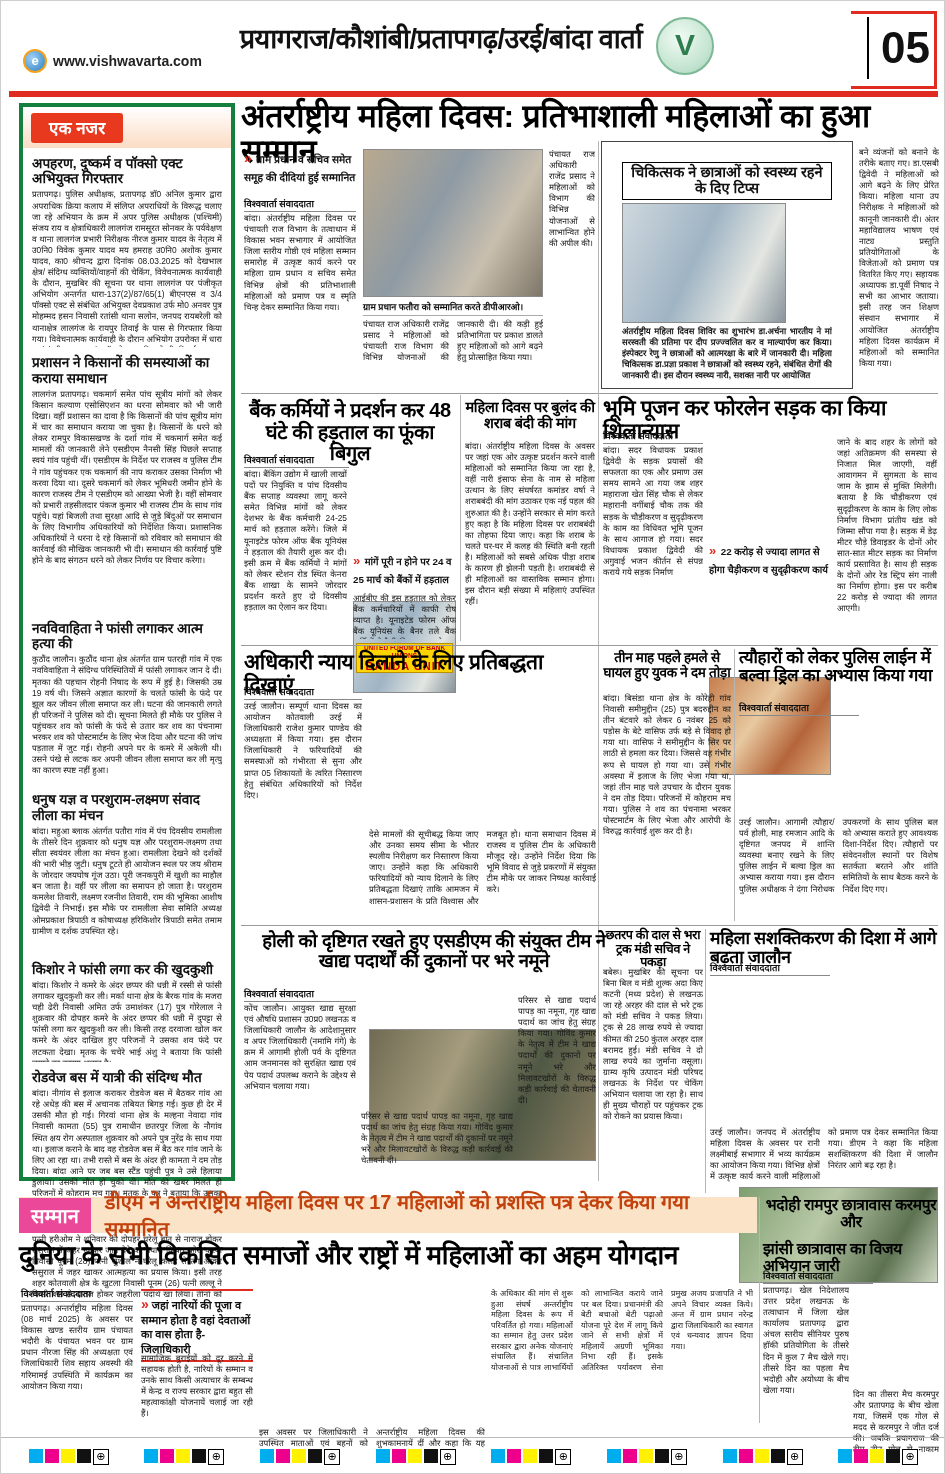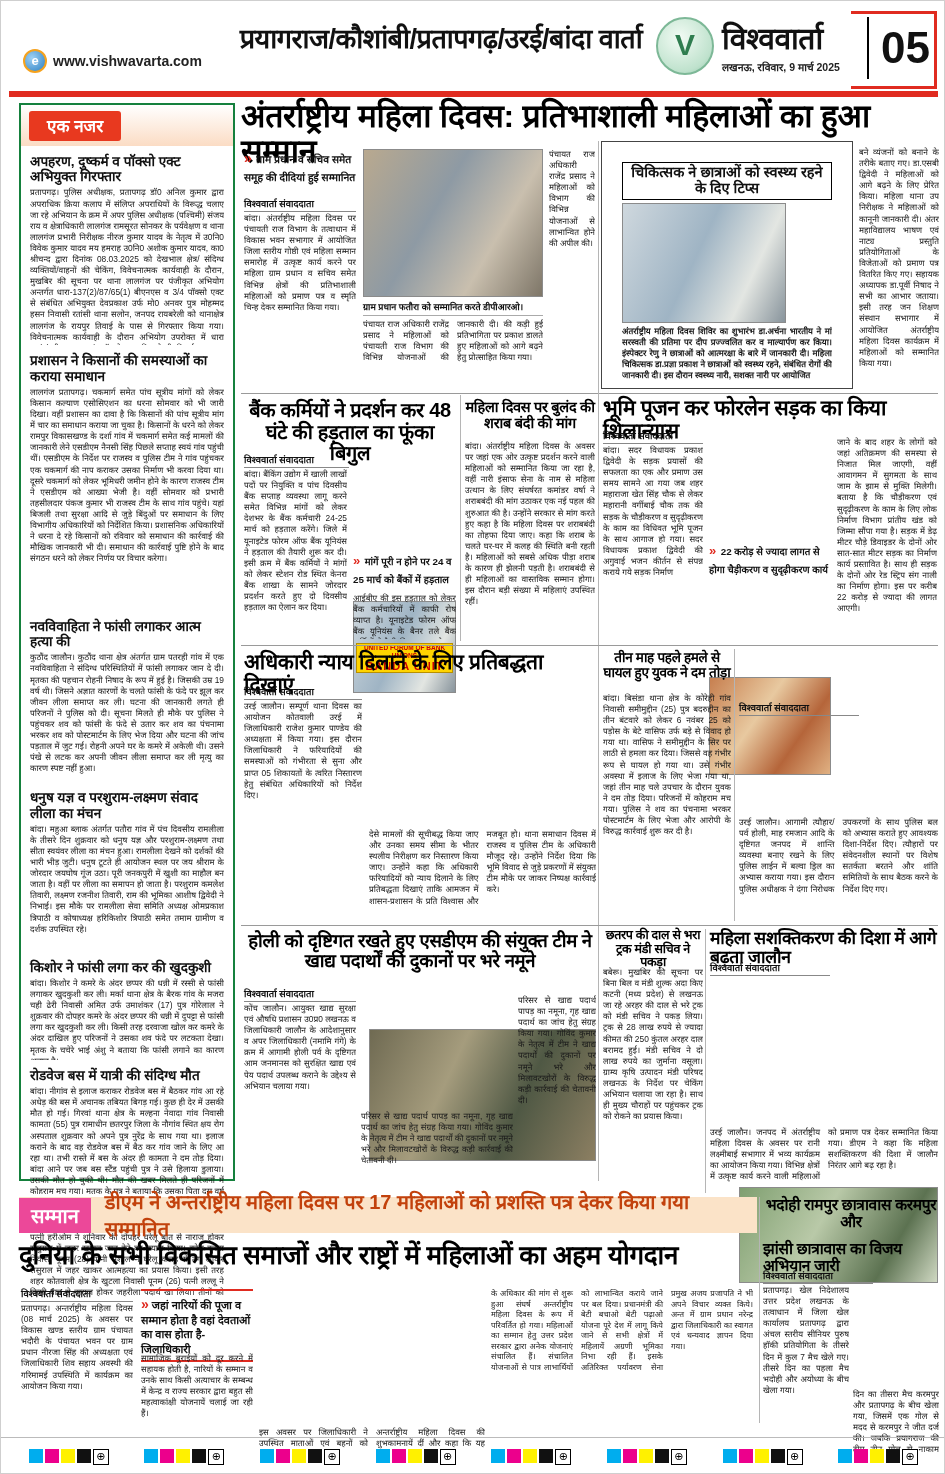--- a/index.html
+++ b/index.html
@@ -28,21 +28,21 @@
   .globe{width:20px;height:20px;border-radius:50%;background:radial-gradient(circle at 35% 35%,#9fd1f5,#2a7fc2);
          border:2px solid #f6a21d;color:#fff;font-size:13px;font-weight:bold;text-align:center;line-height:19px;}
   .brand-logo{width:54px;height:54px;border-radius:50%;background:radial-gradient(circle at 40% 35%,#f2fbf4,#bfe2cd 70%,#8cc3a6);
               border:2px solid #7db897;color:#2f7d4f;font-size:30px;font-weight:bold;text-align:center;line-height:52px;}
   .brand{font-size:30px;font-weight:bold;letter-spacing:-0.5px;}
   .edition{font-size:10.5px;font-weight:bold;color:#222;margin-top:2px;}
   .pnum-frame{border:3px solid #e02b20;border-left:none;}
   .pnum{font-size:44px;font-weight:bold;border-left:2px solid #000;padding-left:12px;line-height:62px;}
   .header-rule{background:#e02b20;}
   
-  .en-box{border:2px solid #15803d;padding:6px 9px;}
+  .en-box{border:4px solid #15803d;padding:6px 9px;}
   .en-strip{background:linear-gradient(#fff,#fbdcc4);margin:-6px -9px 2px;padding:6px 8px 5px;}
   .en-label{display:inline-block;background:#e8391f;color:#fff;font-weight:bold;font-size:17px;padding:3px 18px 4px;border-radius:3px;}
   .en-h{font-size:13.6px;font-weight:bold;line-height:1.12;margin:8px 0 3px;}
   
   .tips-box{border:1px solid #444;padding:20px;}
   .tips-h{border:1px solid #000;padding:2px 3px;font-size:14.5px;font-weight:bold;line-height:1.1;text-align:center;}
   
   .banner{position:absolute;left:2%;right:2%;top:46%;background:#ffd400;border:1px solid #b99000;text-align:center;color:#c00;font-weight:bold;}
   .banner .l1{font-size:6.5px;line-height:1.2;}
   .banner .l2{font-size:11px;line-height:1.1;letter-spacing:1px;}
@@ -63,24 +63,20 @@
 
 <div class="page">
 
   <div class="abs site" style="left:22px;top:48px;">
     <span class="globe">e</span>
     <span>www.vishwavarta.com</span>
   </div>
   <div class="abs regions" style="left:225px;top:18px;width:430px;">प्रयागराज/कौशांबी/प्रतापगढ़/उरई/बांदा वार्ता</div>
   <div class="abs" style="left:655px;top:16px;display:flex;gap:8px;">
     <div class="brand-logo">V</div>
-    <div>
-      <div class="brand">विश्ववार्ता</div>
-      <div class="edition">लखनऊ,  रविवार, 9 मार्च 2025</div>
-    </div>
   </div>
   <div class="abs pnum-frame" style="left:850px;top:10px;width:86px;height:78px;"></div>
   <div class="abs pnum" style="left:866px;top:16px;height:62px;">05</div>
   <div class="abs header-rule" style="left:8px;top:90px;width:929px;height:6px;"></div>
 
   <div class="abs en-box" style="left:18px;top:102px;width:216px;height:1078px;">
     <div class="en-strip">
       <span class="en-label">एक नजर</span>
     </div>
     <div class="en-h">अपहरण, दुष्कर्म व पॉक्सो एक्ट अभियुक्त गिरफ्तार</div>
@@ -161,27 +157,28 @@
   <div class="abs byline" style="left:243px;top:684px;width:118px;">विश्ववार्ता संवाददाता</div>
   <div class="abs body-txt" style="left:243px;top:700px;width:118px;height:134px;">उरई जालौन। सम्पूर्ण थाना दिवस का आयोजन कोतवाली उरई में जिलाधिकारी राजेश कुमार पाण्डेय की अध्यक्षता में किया गया। इस दौरान जिलाधिकारी ने फरियादियों की समस्याओं को गंभीरता से सुना और प्राप्त 05 शिकायतों के त्वरित निस्तारण हेतु संबंधित अधिकारियों को निर्देश दिए।</div>
   <div class="abs photo p4" style="left:368px;top:690px;width:227px;height:132px;"></div>
   <div class="abs body-txt two-col" style="left:368px;top:828px;width:227px;height:92px;">देसे मामलों की सूचीबद्ध किया जाए और उनका समय सीमा के भीतर स्थलीय निरीक्षण कर निस्तारण किया जाए। उन्होंने कहा कि अधिकारी फरियादियों को न्याय दिलाने के लिए प्रतिबद्धता दिखाएं ताकि आमजन में शासन-प्रशासन के प्रति विश्वास और मजबूत हो। थाना समाधान दिवस में राजस्व व पुलिस टीम के अधिकारी मौजूद रहे। उन्होंने निर्देश दिया कि भूमि विवाद से जुड़े प्रकरणों में संयुक्त टीम मौके पर जाकर निष्पक्ष कार्रवाई करे।</div>
 
   <div class="abs hl" style="left:602px;top:650px;width:128px;font-size:13.5px;text-align:center;">तीन माह पहले हमले से घायल हुए युवक ने दम तोड़ा</div>
   <div class="abs body-txt" style="left:602px;top:692px;width:128px;height:228px;">बांदा। बिसंडा थाना क्षेत्र के कोरेही गांव निवासी समीमुद्दीन (25) पुत्र बदरुद्दीन का तीन बंटवारे को लेकर 6 नवंबर 25 को पड़ोस के बेटे वासिफ उर्फ बड़े से विवाद हो गया था। वासिफ ने समीमुद्दीन के सिर पर लाठी से हमला कर दिया। जिससे वह गंभीर रूप से घायल हो गया था। उसे गंभीर अवस्था में इलाज के लिए भेजा गया था, जहां तीन माह चले उपचार के दौरान युवक ने दम तोड़ दिया। परिजनों में कोहराम मच गया। पुलिस ने शव का पंचनामा भरकर पोस्टमार्टम के लिए भेजा और आरोपी के विरुद्ध कार्रवाई शुरू कर दी है।</div>
 
   <div class="abs vrule" style="left:733px;top:648px;height:272px;"></div>
 
+  <div class="abs hl" style="left:738px;top:648px;width:200px;font-size:17px;">त्यौहारों को लेकर पुलिस लाईन में बल्वा ड्रिल का अभ्यास किया गया</div>
   <div class="abs byline" style="left:738px;top:700px;width:120px;">विश्ववार्ता संवाददाता</div>
   <div class="abs photo p5" style="left:738px;top:716px;width:199px;height:96px;"></div>
   <div class="abs body-txt two-col" style="left:738px;top:816px;width:199px;height:104px;">उरई जालौन। आगामी त्यौहार/पर्व होली, माह रमजान आदि के दृष्टिगत जनपद में शान्ति व्यवस्था बनाए रखने के लिए पुलिस लाईन में बल्वा ड्रिल का अभ्यास कराया गया। इस दौरान पुलिस अधीक्षक ने दंगा निरोधक उपकरणों के साथ पुलिस बल को अभ्यास कराते हुए आवश्यक दिशा-निर्देश दिए। त्यौहारों पर संवेदनशील स्थानों पर विशेष सतर्कता बरतने और शांति समितियों के साथ बैठक करने के निर्देश दिए गए।</div>
 
   <div class="abs hrule" style="left:240px;top:924px;width:697px;"></div>
 
-  <div class="abs hl" style="left:243px;top:930px;width:352px;font-size:18.5px;text-align:center;">होली को दृष्टिगत रखते हुए एसडीएम की संयुक्त टीम ने खाद्य पदार्थों की दुकानों पर भरे नमूने</div>
+  <div class="abs hl" style="left:257px;top:930px;width:352px;font-size:18.5px;text-align:center;">होली को दृष्टिगत रखते हुए एसडीएम की संयुक्त टीम ने खाद्य पदार्थों की दुकानों पर भरे नमूने</div>
   <div class="abs byline" style="left:243px;top:986px;width:112px;">विश्ववार्ता संवाददाता</div>
   <div class="abs body-txt" style="left:243px;top:1002px;width:112px;height:190px;">कोंच जालौन। आयुक्त खाद्य सुरक्षा एवं औषधि प्रशासन उ0प्र0 लखनऊ व जिलाधिकारी जालौन के आदेशानुसार व अपर जिलाधिकारी (नमामि गंगे) के क्रम में आगामी होली पर्व के दृष्टिगत आम जनमानस को सुरक्षित खाद्य एवं पेय पदार्थ उपलब्ध कराने के उद्देश्य से अभियान चलाया गया।</div>
 
   <div class="abs body-txt" style="left:360px;top:1110px;width:152px;height:82px;">परिसर से खाद्य पदार्थ पापड़ का नमूना, गृह खाद्य पदार्थ का जांच हेतु संग्रह किया गया। गोविंद कुमार के नेतृत्व में टीम ने खाद्य पदार्थों की दुकानों पर नमूने भरे और मिलावटखोरों के विरुद्ध कड़ी कार्रवाई की चेतावनी दी।</div>
   <div class="abs body-txt" style="left:517px;top:994px;width:78px;height:198px;">परिसर से खाद्य पदार्थ पापड़ का नमूना, गृह खाद्य पदार्थ का जांच हेतु संग्रह किया गया। गोविंद कुमार के नेतृत्व में टीम ने खाद्य पदार्थों की दुकानों पर नमूने भरे और मिलावटखोरों के विरुद्ध कड़ी कार्रवाई की चेतावनी दी।</div>
 
   <div class="abs hl" style="left:602px;top:928px;width:100px;font-size:12.5px;text-align:center;">छतरप की दाल से भरा ट्रक मंडी सचिव ने पकड़ा</div>
   <div class="abs body-txt" style="left:602px;top:966px;width:100px;height:226px;">बबेरू। मुखबिर की सूचना पर बिना बिल व मंडी शुल्क अदा किए कटनी (मध्य प्रदेश) से लखनऊ जा रहे अरहर की दाल से भरे ट्रक को मंडी सचिव ने पकड़ लिया। ट्रक से 28 लाख रुपये से ज्यादा कीमत की 250 कुंतल अरहर दाल बरामद हुई। मंडी सचिव ने दो लाख रुपये का जुर्माना वसूला। ग्राम्य कृषि उत्पादन मंडी परिषद लखनऊ के निर्देश पर चेकिंग अभियान चलाया जा रहा है। साथ ही मुख्य चौराहों पर पहुंचकर ट्रक को रोकने का प्रयास किया।</div>
 
   <div class="abs vrule" style="left:704px;top:928px;height:264px;"></div>

